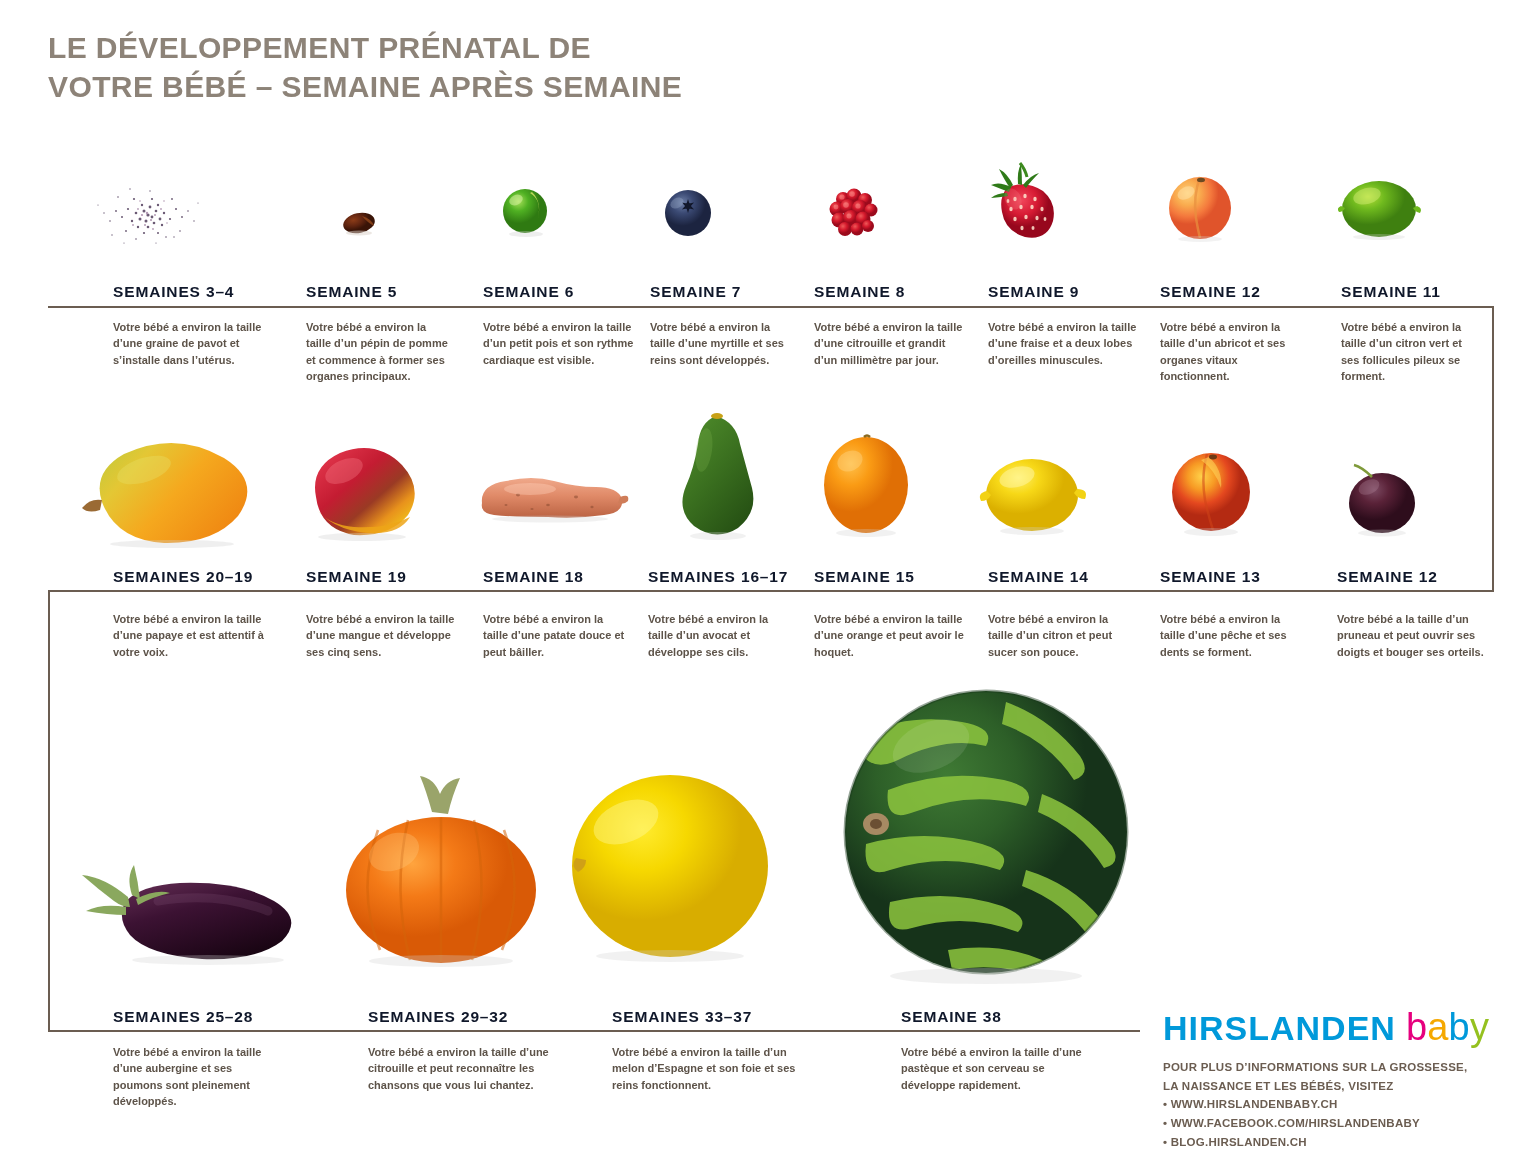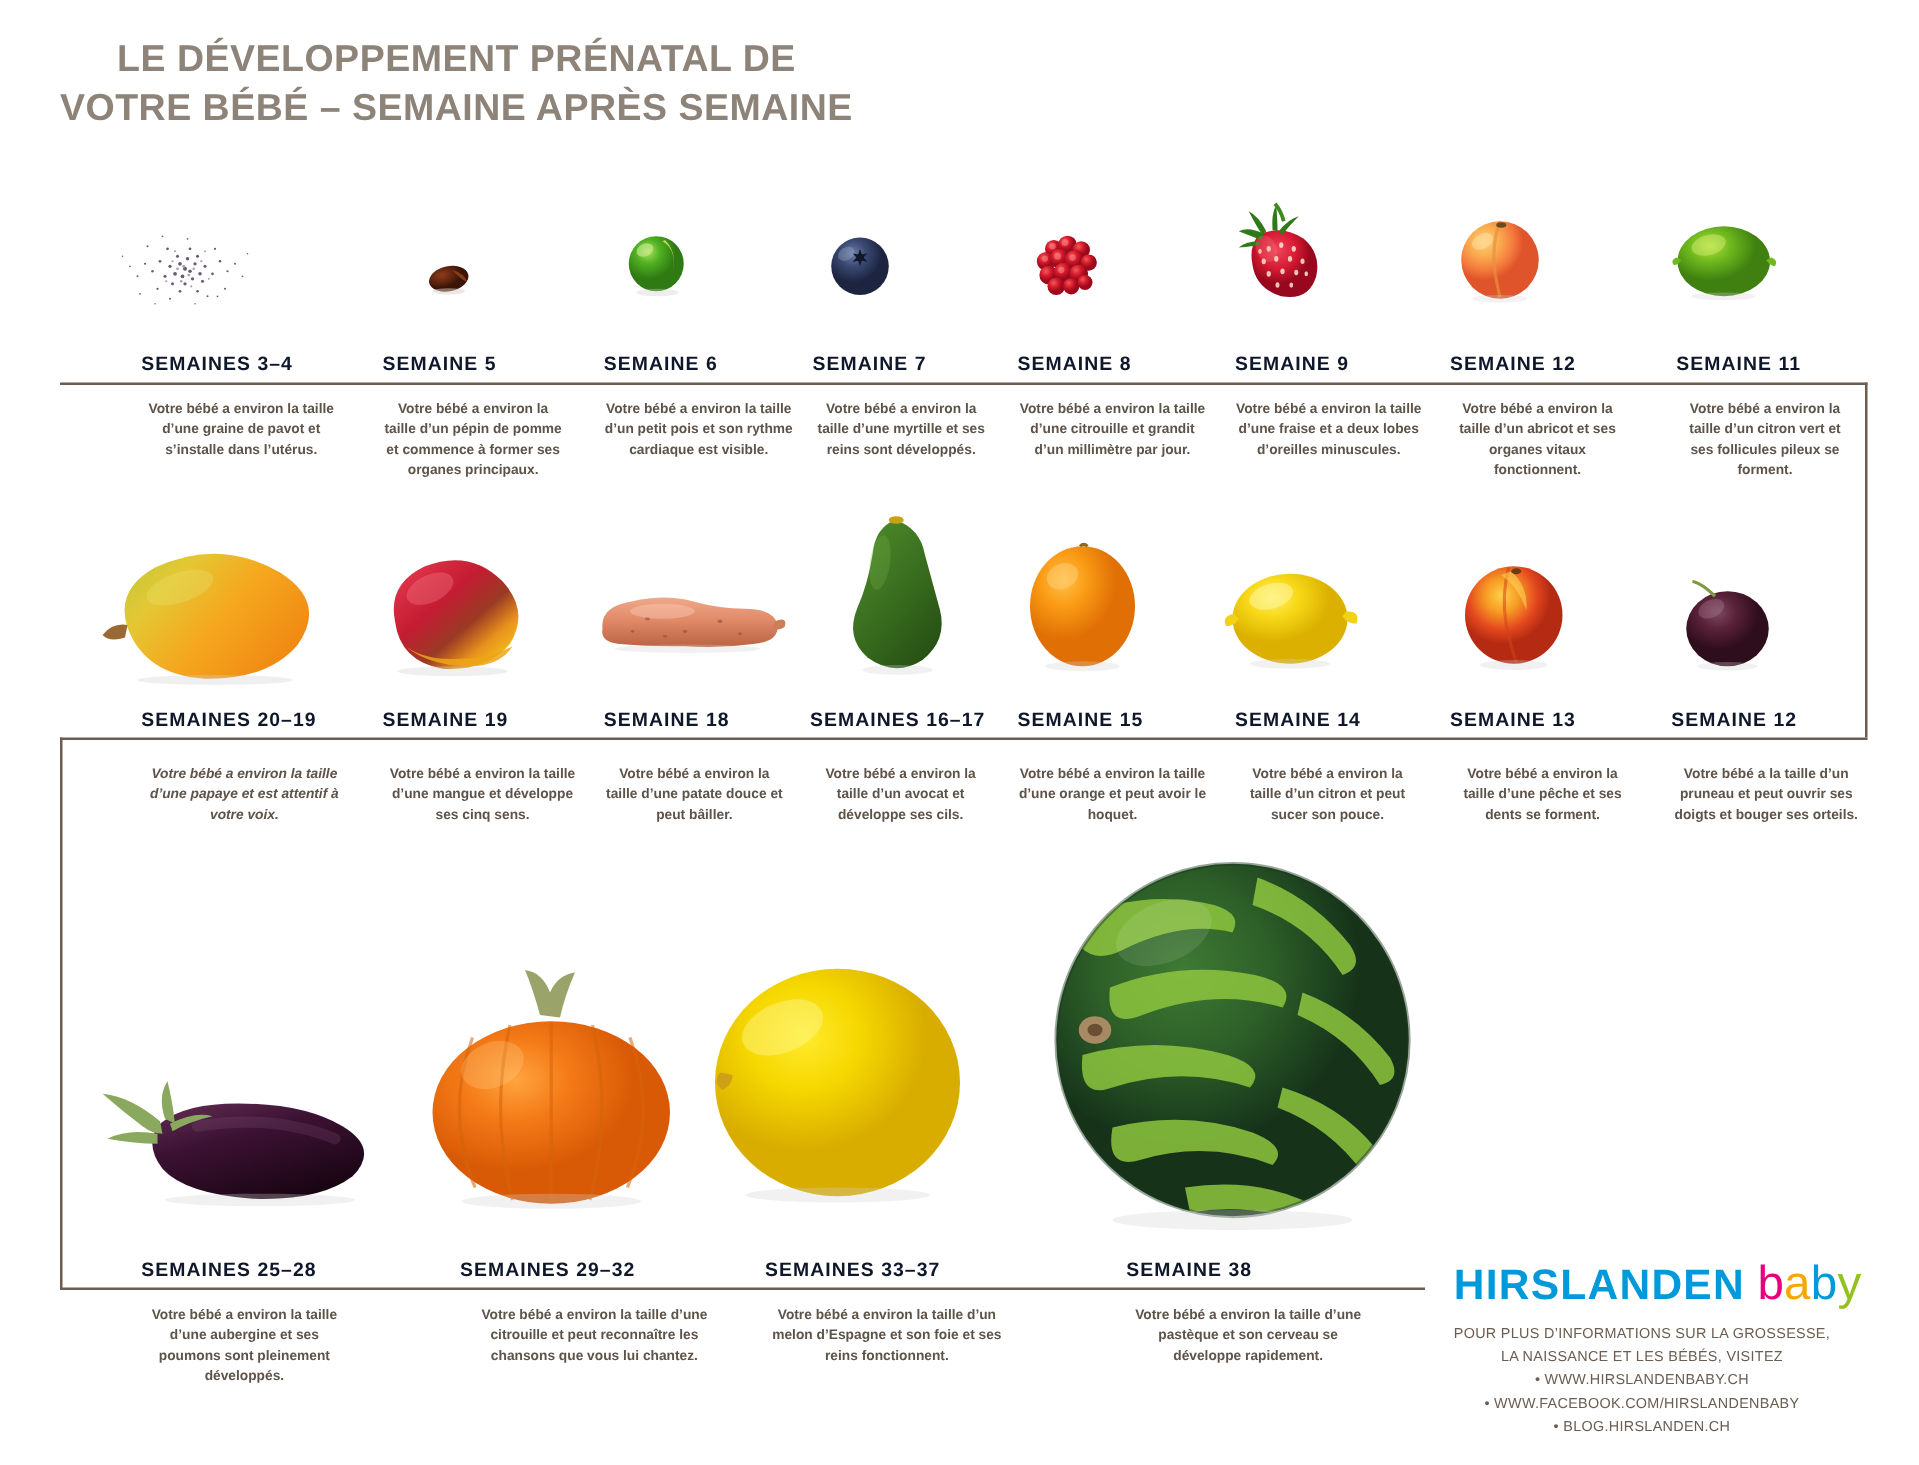--- a/index.html
+++ b/index.html
@@ -6,21 +6,20 @@
   html, body {
     width: 1535px; height: 1172px;
     background: #ffffff;
     font-family: "Liberation Sans", sans-serif;
     overflow: hidden;
   }
   #page {
     position: relative;
     width: 1535px; height: 1172px;
     background: #fff;
-    text-align: center;
   }
 
   
   .title {
     position: absolute;
     left: 48px; top: 28px;
     color: #8d8378;
     font-weight: 700;
     font-size: 30px;
     letter-spacing: 0.4px;
@@ -72,21 +71,21 @@
   .logo .b1 { color: #e6007e; font-weight: 400; }
   .logo .a1 { color: #f5a800; font-weight: 400; }
   .logo .b2 { color: #0099da; font-weight: 400; }
   .logo .y1 { color: #95c11f; font-weight: 400; }
   .logo .babyword { font-size: 38px; font-weight: 400; margin-left: 10px; }
 
   .footer {
     position: absolute;
     left: 1163px; top: 1058px;
     color: #6b5d51;
-    font-weight: 400;
+    font-weight: 700;
     font-size: 11.5px;
     letter-spacing: 0.25px;
     line-height: 1.62;
   }
   .footer div { white-space: nowrap; }
 </style>
 </head>
 <body>
 
 <div id="page">
@@ -587,21 +586,21 @@
 
   <div class="wk-label" style="left:113px;  top:568px;">SEMAINES 20–19</div>
   <div class="wk-label" style="left:306px;  top:568px;">SEMAINE 19</div>
   <div class="wk-label" style="left:483px;  top:568px;">SEMAINE 18</div>
   <div class="wk-label" style="left:648px;  top:568px;">SEMAINES 16–17</div>
   <div class="wk-label" style="left:814px;  top:568px;">SEMAINE 15</div>
   <div class="wk-label" style="left:988px;  top:568px;">SEMAINE 14</div>
   <div class="wk-label" style="left:1160px; top:568px;">SEMAINE 13</div>
   <div class="wk-label" style="left:1337px; top:568px;">SEMAINE 12</div>
 
-  <div class="wk-desc" style="left:113px;  top:611px; width:165px;font-style:italic;">Votre bébé a environ la taille d’une papaye et est attentif à votre voix.</div>
+  <div class="wk-desc" style="left:113px;  top:611px; width:165px;">Votre bébé a environ la taille d’une papaye et est attentif à votre voix.</div>
   <div class="wk-desc" style="left:306px;  top:611px; width:160px;">Votre bébé a environ la taille d’une mangue et développe ses cinq sens.</div>
   <div class="wk-desc" style="left:483px;  top:611px; width:145px;">Votre bébé a environ la taille d’une patate douce et peut bâiller.</div>
   <div class="wk-desc" style="left:648px;  top:611px; width:145px;">Votre bébé a environ la taille d’un avocat et développe ses cils.</div>
   <div class="wk-desc" style="left:814px;  top:611px; width:152px;">Votre bébé a environ la taille d’une orange et peut avoir le hoquet.</div>
   <div class="wk-desc" style="left:988px;  top:611px; width:148px;">Votre bébé a environ la taille d’un citron et peut sucer son pouce.</div>
   <div class="wk-desc" style="left:1160px; top:611px; width:148px;">Votre bébé a environ la taille d’une pêche et ses dents se forment.</div>
   <div class="wk-desc" style="left:1337px; top:611px; width:152px;">Votre bébé a la taille d’un pruneau et peut ouvrir ses doigts et bouger ses orteils.</div>
 
   <div class="wk-label" style="left:113px;  top:1008px;">SEMAINES 25–28</div>
   <div class="wk-label" style="left:368px;  top:1008px;">SEMAINES 29–32</div>

